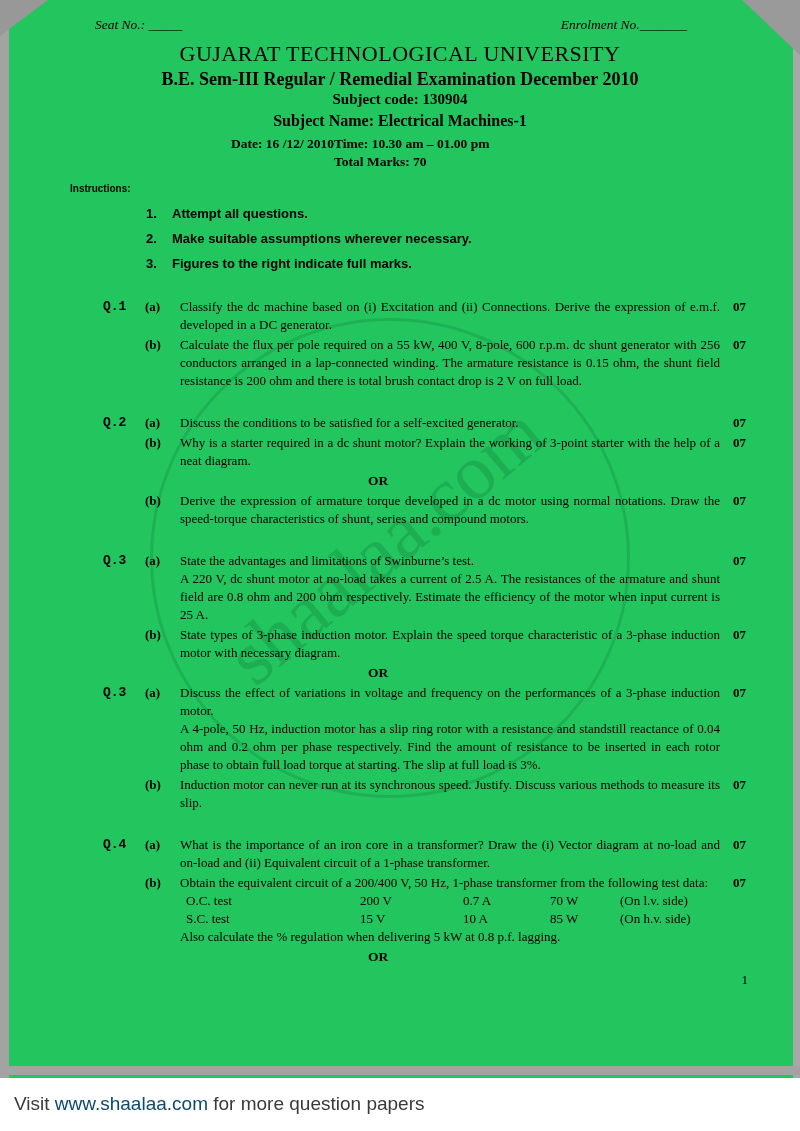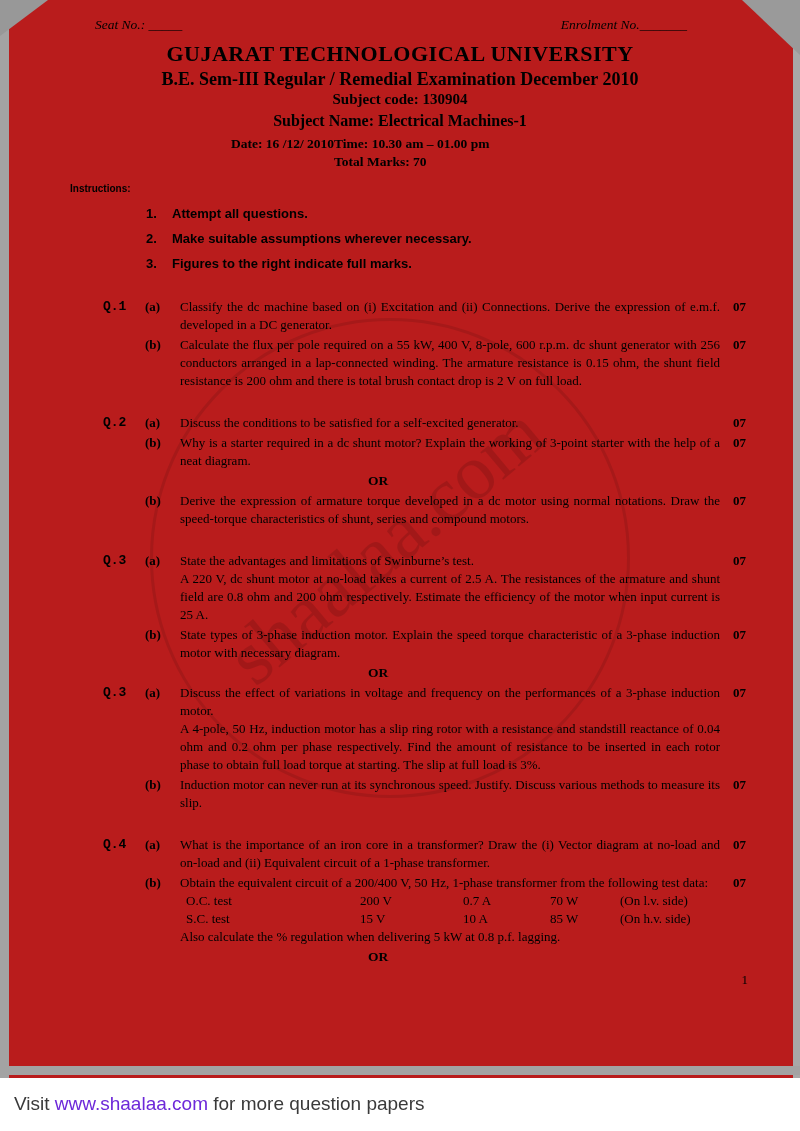--- a/index.html
+++ b/index.html
@@ -1,30 +1,30 @@
 <!DOCTYPE html>
 <html><head>
 <meta charset="utf-8">
 <style>
   html,body{margin:0;padding:0;background:#ffffff;}
   body{width:800px;height:1131px;font-family:"Liberation Serif",serif;color:#000;position:relative;overflow:hidden;}
-  .scan{position:relative;width:800px;height:1078px;background:#b91c1c;overflow:hidden;}
+  .scan{position:relative;width:800px;height:1078px;background:#22c55e;overflow:hidden;}
   
   .edge-left{position:absolute;left:0;top:0;width:9px;height:1078px;background:#a3a3a3;}
   .edge-right{position:absolute;right:0;top:0;width:7px;height:1078px;background:#a8a8a8;}
   .edge-bottom{position:absolute;left:0;top:1066px;width:800px;height:9px;background:#a3a3a3;}
   .corner-tl{position:absolute;left:0;top:0;width:0;height:0;border-top:36px solid #989898;border-right:48px solid transparent;}
   .corner-tr{position:absolute;right:0;top:0;width:0;height:0;border-top:55px solid #9a9a9a;border-left:58px solid transparent;}
   
   .wm-circle{position:absolute;left:150px;top:318px;width:474px;height:474px;border:3px solid rgba(0,0,0,0.10);border-radius:50%;pointer-events:none;}
   .wm-text{position:absolute;left:120px;top:490px;width:530px;height:110px;line-height:110px;text-align:center;
            font-size:78px;color:rgba(0,0,0,0.12);transform:rotate(-40deg);pointer-events:none;font-family:"Liberation Serif",serif;}
   
   .topline{display:flex;justify-content:space-between;padding:16px 113px 0 95px;font-style:italic;font-size:13.5px;line-height:18px;}
-  .university{text-align:center;font-weight:bold;font-size:22px;line-height:28px;margin-top:6px;letter-spacing:0.5px;}
+  .university{text-align:center;font-weight:normal;font-size:22px;line-height:28px;margin-top:6px;letter-spacing:0.5px;}
   .examline{text-align:center;font-weight:bold;font-size:18px;line-height:18px;margin-top:2px;}
   .subjcode{text-align:center;font-weight:bold;font-size:15px;line-height:19px;margin-top:2px;}
   .subjname{text-align:center;font-weight:bold;font-size:16px;line-height:20px;margin-top:2px;}
   .dt-row{display:flex;justify-content:center;padding:4px 95px 0 95px;font-weight:bold;font-size:13.5px;line-height:18px;}
   .dt-right{width:235px;text-align:left;}
   
   .instr-title{padding-left:70px;font-family:"Liberation Sans",sans-serif;font-weight:bold;font-size:10px;line-height:20px;margin-top:8px;}
   .instr-item{display:flex;padding-left:146px;font-family:"Liberation Sans",sans-serif;font-weight:bold;font-size:13px;line-height:20px;margin-top:5px;}
   .instr-num{width:26px;flex:none;}
   
@@ -38,21 +38,21 @@
   .gap{height:22px;}
   .tt-row{display:flex;text-align:left;}
   .tt-c0{width:180px;flex:none;padding-left:6px;box-sizing:border-box;}
   .tt-c1{width:103px;flex:none;}
   .tt-c2{width:87px;flex:none;}
   .tt-c3{width:70px;flex:none;}
   .tt-c4{flex:1;}
   .page-num{text-align:right;padding-right:52px;font-size:13px;line-height:16px;margin-top:6px;}
   
   .footer{padding:14px 0 0 14px;font-family:"Liberation Sans",sans-serif;font-size:19px;line-height:24px;color:#3a3a3a;background:#fff;}
-  .footer a,.footer .lnk{color:#6d28d9;text-decoration:none;cursor:pointer;}
+  .footer a,.footer .lnk{color:#0c4a6e;text-decoration:none;cursor:pointer;}
 </style>
 </head>
 <body>
 
 <div class="scan">
   <div class="edge-left"></div>
   <div class="edge-right"></div>
   <div class="edge-bottom"></div>
   <div class="corner-tl"></div>
   <div class="corner-tr"></div>

